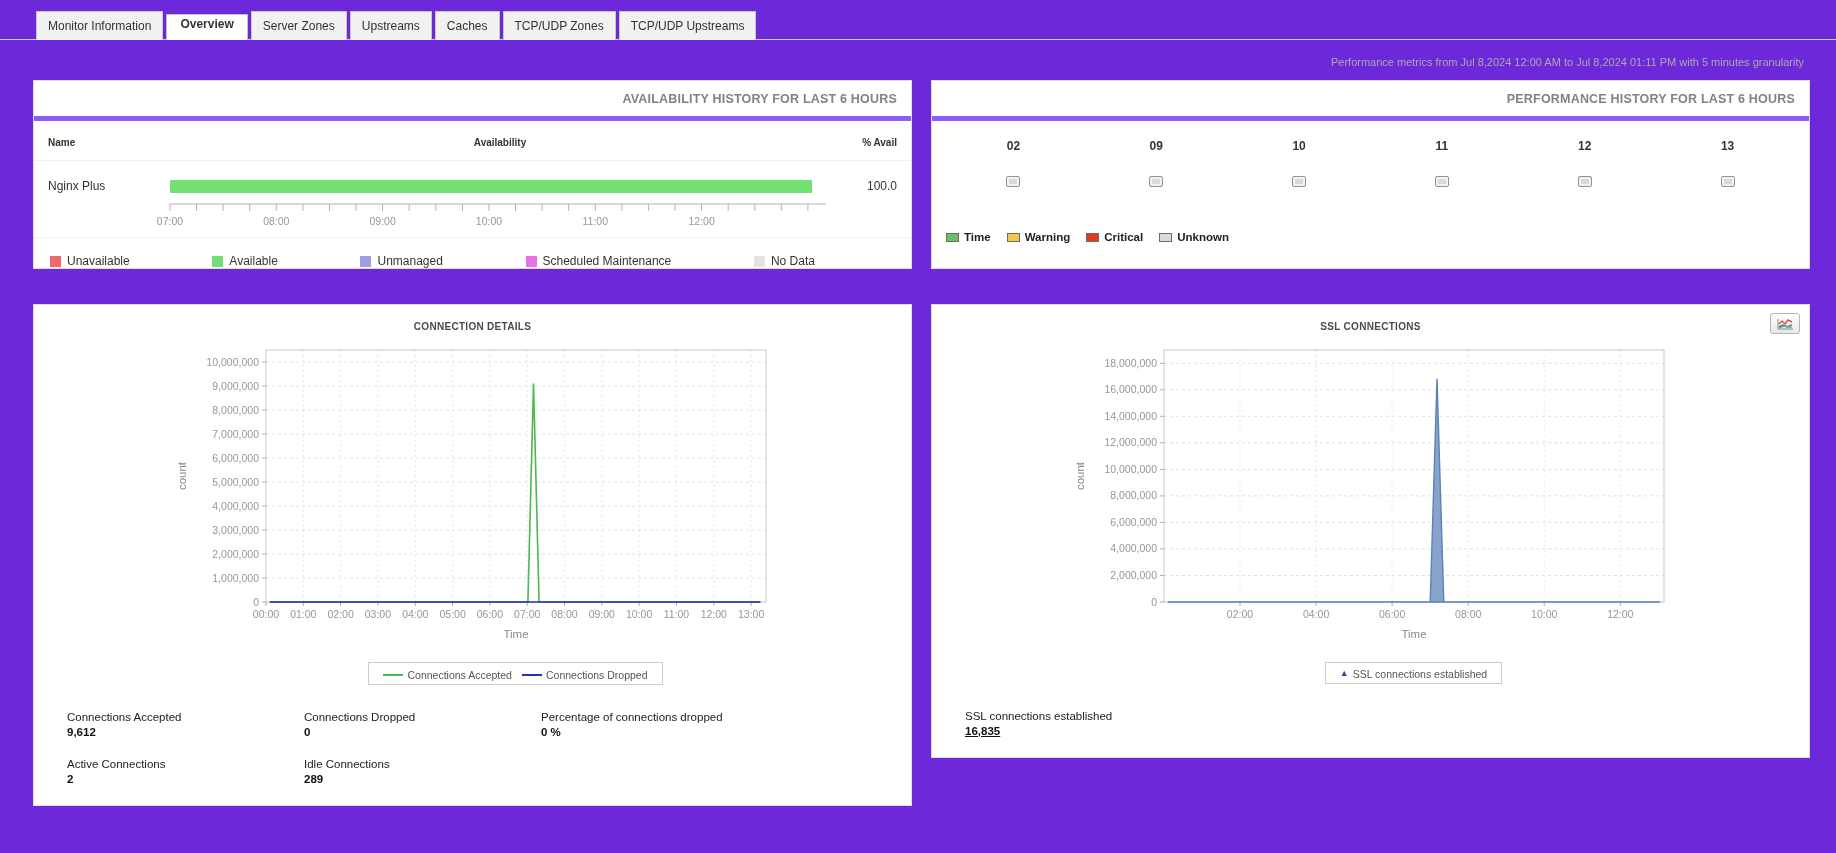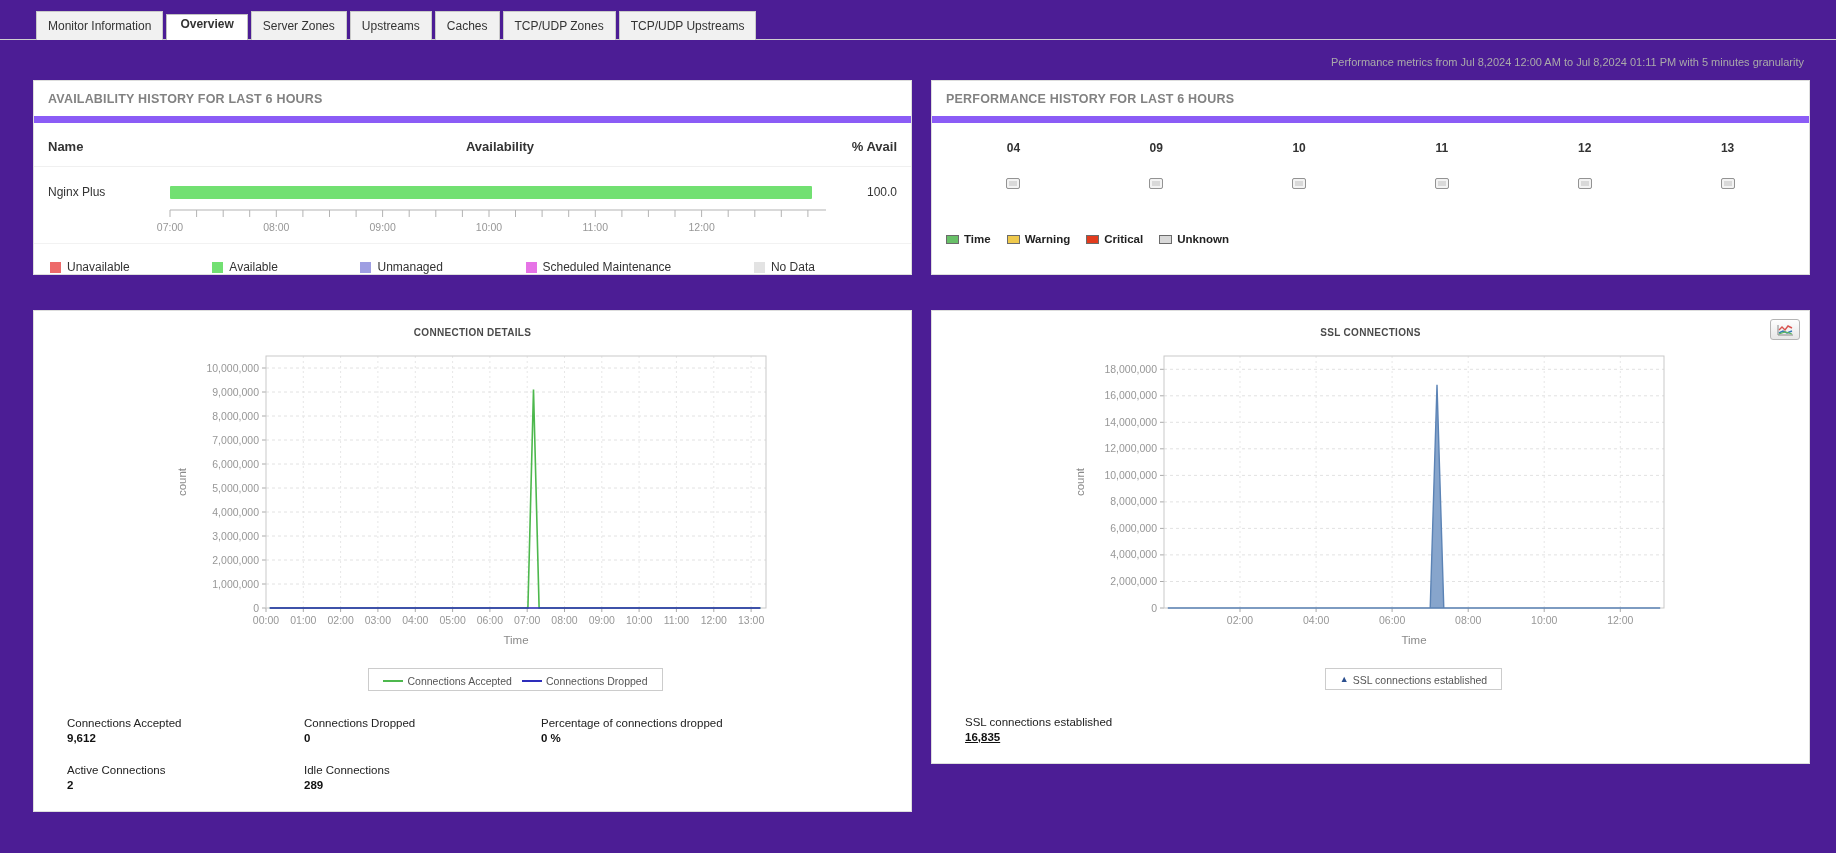--- a/index.html
+++ b/index.html
@@ -1,37 +1,37 @@
 <!DOCTYPE html>
 <html><head>
 <meta charset="utf-8">
 <style>
   * { box-sizing: border-box; margin: 0; padding: 0; }
   body { font-family: "Liberation Sans", sans-serif; background: #fff; color: #333; }
-  .page { width: 1836px; height: 853px; background: #4c1d95; overflow: hidden; position: relative; }
+  .page { width: 1836px; height: 853px; background: #6d28d9; overflow: hidden; position: relative; }
 
   
   .tabbar { display: flex; align-items: flex-end; gap: 3px; padding: 10px 0 0 36px; border-bottom: 1px solid #cfcfcf; }
   .tab { border: 1px solid #c9c9c9; border-bottom: none; background: #f1f1f1; padding: 7px 11px 7px;
          font-size: 12px; color: #333; position: relative; top: 1px; cursor: pointer; white-space: nowrap; }
   .tab.active { background: #fff; font-weight: bold; padding: 2px 13px 9px; border-color: #c2c2c2; }
 
   .meta-note { text-align: right; margin: 16px 32px 12px 0; font-size: 11px; color: #aaa; }
 
   
   .content { padding: 0 26px 0 33px; }
   .prow { display: grid; grid-template-columns: 879px 879px; gap: 19px; }
   .prow.second { margin-top: 35px; align-items: start; }
   .panel { border: 1px solid #ddd; background: #fff; position: relative; }
-  .panel-title { padding: 11px 14px 10px; border-bottom: 7px solid #8b5cf6; color: #828282;
-                 font-weight: bold; font-size: 12.5px; letter-spacing: .2px; }
+  .panel-title { padding: 11px 14px 10px; border-bottom: 5px solid #8b5cf6; color: #828282;
+                 font-weight: bold; font-size: 12.5px; letter-spacing: .2px; text-align: right; }
 
   
   .avail-grid { display: grid; grid-template-columns: 122px 660px 1fr; align-items: center; padding: 0 14px; }
-  .avail-header { padding-top: 16px; padding-bottom: 12px; border-bottom: 1px solid #f0f0f0; font-weight: bold; font-size: 13px; color: #333; }
+  .avail-header { padding-top: 16px; padding-bottom: 12px; border-bottom: 1px solid #f0f0f0; font-weight: bold; font-size: 10px; color: #333; }
   .avail-row { padding-top: 18px; padding-bottom: 4px; font-size: 12px; }
   .t-center { text-align: center; } .t-right { text-align: right; }
   .avail-bar { height: 13px; width: 97.2%; border-radius: 1px; }
   .avail-axis-row { padding: 6px 14px 8px; border-bottom: 1px solid #f2f2f2; display: grid; grid-template-columns: 122px 660px 1fr; }
   .avail-axis-row svg { overflow: visible; display: block; }
   .avail-legend { display: flex; justify-content: space-between; padding: 16px 96px 0 16px; font-size: 12px; color: #333; }
   .leg-item { display: inline-flex; align-items: center; gap: 6px; }
   .swatch { width: 11px; height: 11px; display: inline-block; }
 
   
@@ -160,21 +160,21 @@
           <span class="leg-item">
             <span class="swatch" style="background: rgb(227, 227, 227);"></span>
             <span>No Data</span>
           </span>
         </div>
       </div>
 
       <div class="panel">
         <div class="panel-title">PERFORMANCE HISTORY FOR LAST 6 HOURS</div>
         <div class="perf-hours">
-          <div class="perf-hour-label">04</div>
+          <div class="perf-hour-label">02</div>
           <div class="perf-hour-label">09</div>
           <div class="perf-hour-label">10</div>
           <div class="perf-hour-label">11</div>
           <div class="perf-hour-label">12</div>
           <div class="perf-hour-label">13</div>
         </div>
         <div class="perf-icons">
           <div><span class="perf-icon" style="background: rgb(217, 217, 217);"></span></div>
           <div><span class="perf-icon" style="background: rgb(217, 217, 217);"></span></div>
           <div><span class="perf-icon" style="background: rgb(217, 217, 217);"></span></div>

